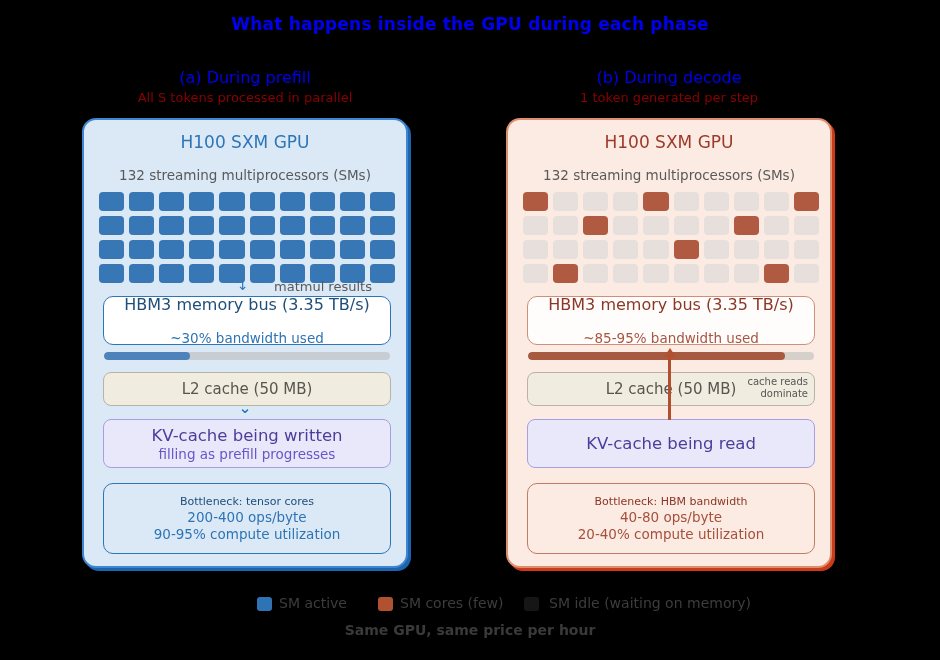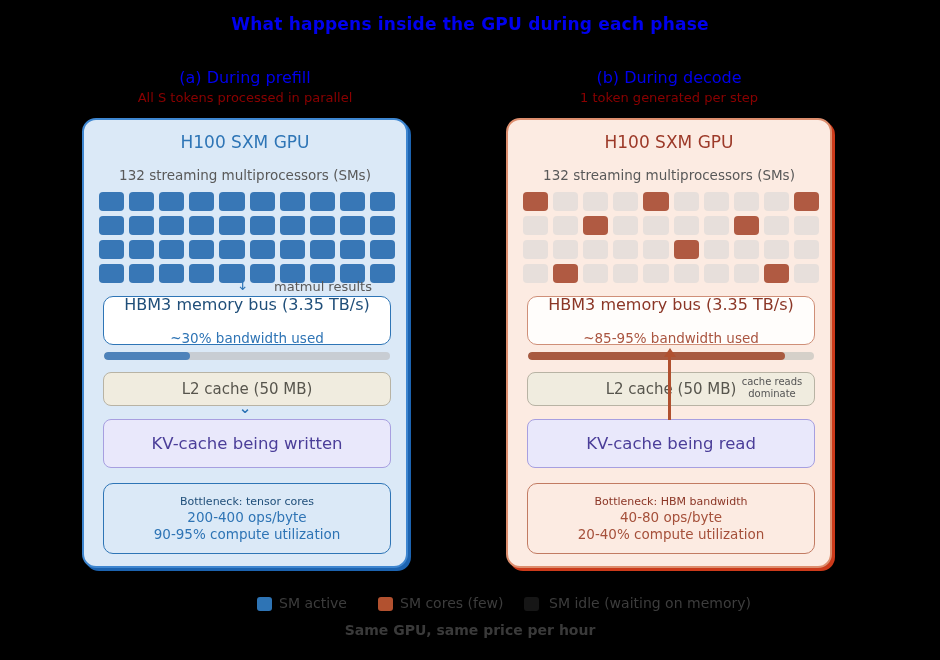--- a/index.html
+++ b/index.html
@@ -31,21 +31,21 @@
   .hbm-sub{font-size:13.5px;margin-top:16px;}
   .prefill .hbm-title{color:#1f4e79;}  .prefill .hbm-sub{color:#2e74b5;}
   .decode .hbm-title{color:#8b3626;}   .decode .hbm-sub{color:#aa5540;}
   .bw-bar{position:absolute;top:232px;left:20px;width:286px;height:8px;border-radius:4px;overflow:hidden;}
   .bw-fill{height:100%;border-radius:4px;}
   .l2-box{position:absolute;top:252px;left:19px;width:288px;height:34px;background:#f0ecdf;
           border:1px solid #b8b3a4;border-radius:8px;box-sizing:border-box;
           display:flex;align-items:center;justify-content:center;}
   .l2-label{font-size:15px;color:#57554d;}
   .l2-note{position:absolute;right:6px;top:3px;width:72px;font-size:10px;line-height:1.15;
-           color:#555;text-align:center;}
+           color:#555;text-align:right;}
   .chevron-down{position:absolute;top:283px;left:0;width:100%;text-align:center;
                 color:#2e75b6;font-size:15px;font-weight:bold;line-height:10px;}
   .kv-box{position:absolute;top:299px;left:19px;width:288px;height:49px;background:#e9e8fb;
           border:1.5px solid #a79fe0;border-radius:8px;box-sizing:border-box;
           display:flex;flex-direction:column;align-items:center;justify-content:center;}
   .kv-title{font-size:16.5px;color:#4b3e99;}
   .kv-sub{font-size:13.5px;color:#6656c8;margin-top:1px;}
   .bn-box{position:absolute;top:363px;left:19px;width:288px;height:71px;border-radius:10px;
           box-sizing:border-box;display:flex;flex-direction:column;align-items:center;justify-content:center;}
   .prefill .bn-box{border:1.5px solid #2e75b6;}
@@ -134,20 +134,21 @@
     </div>
 
     <div class="l2-box">
       <span class="l2-label">L2 cache (50 MB)</span>
     </div>
 
     <div class="chevron-down">⌄</div>
 
     <div class="kv-box">
       <div class="kv-title">KV-cache being written</div>
+      <div class="kv-sub">filling as prefill progresses</div>
     </div>
 
     <div class="bn-box">
       <div class="bn-title">Bottleneck: tensor cores</div>
       <div class="bn-line">200-400 ops/byte</div>
       <div class="bn-line">90-95% compute utilization</div>
     </div>
   </div>
 
   <div class="panel decode">

